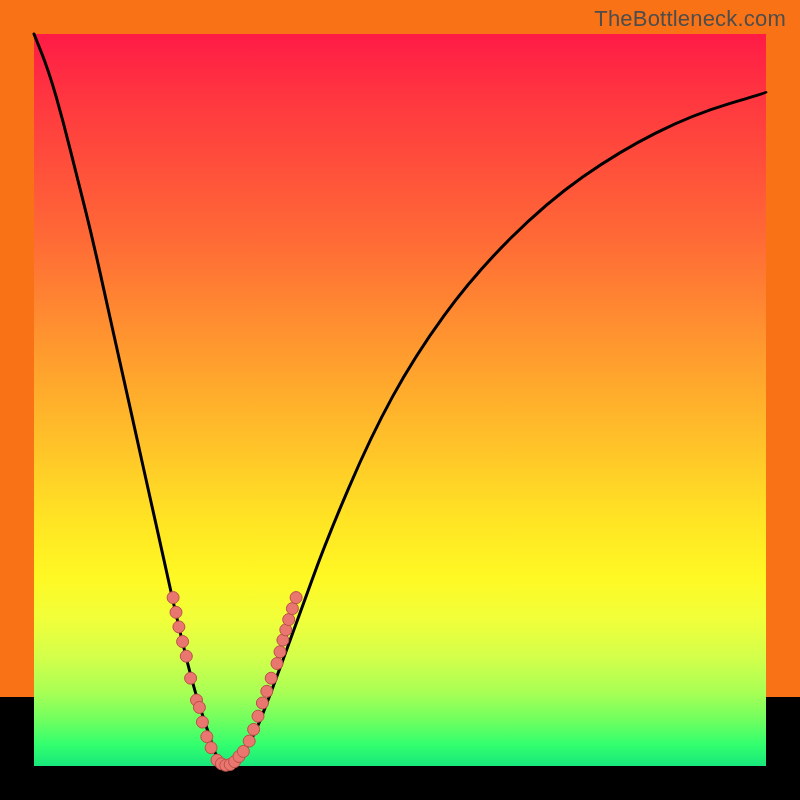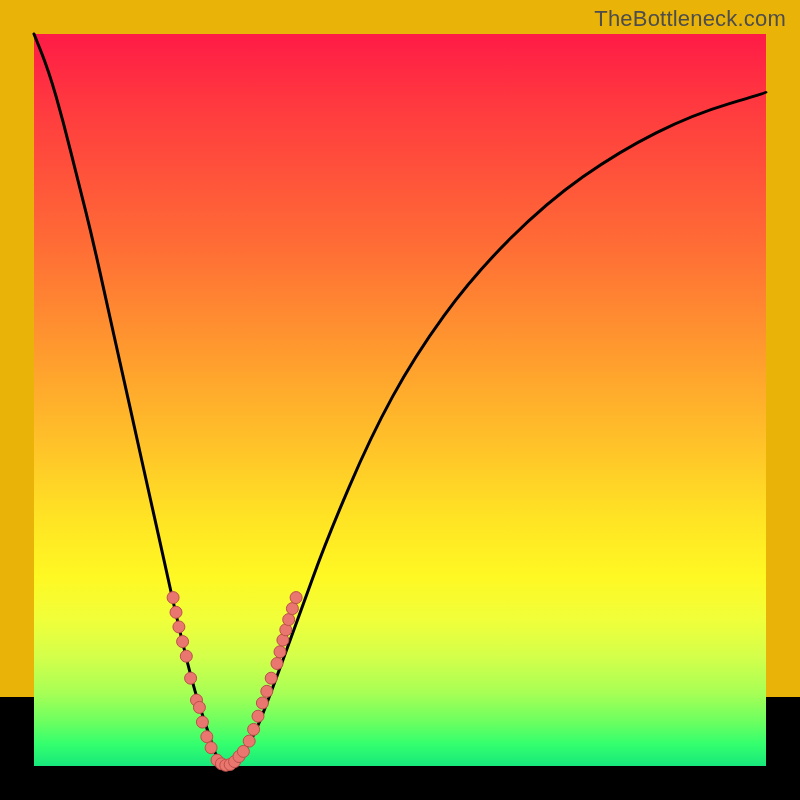--- a/index.html
+++ b/index.html
@@ -10,21 +10,21 @@
     background: #000;
     overflow: hidden;
     font-family: Arial, Helvetica, sans-serif;
   }
   .frame {
     position: absolute;
     left: 0;
     top: 0;
     width: 800px;
     height: 697px;
-    background: #eab308;
+    background: #f97316;
   }
   .plot {
     position: absolute;
     left: 34px;
     top: 34px;
     width: 732px;
     height: 732px;
     
     background: linear-gradient(to bottom,
       #ff1b46 0%,

